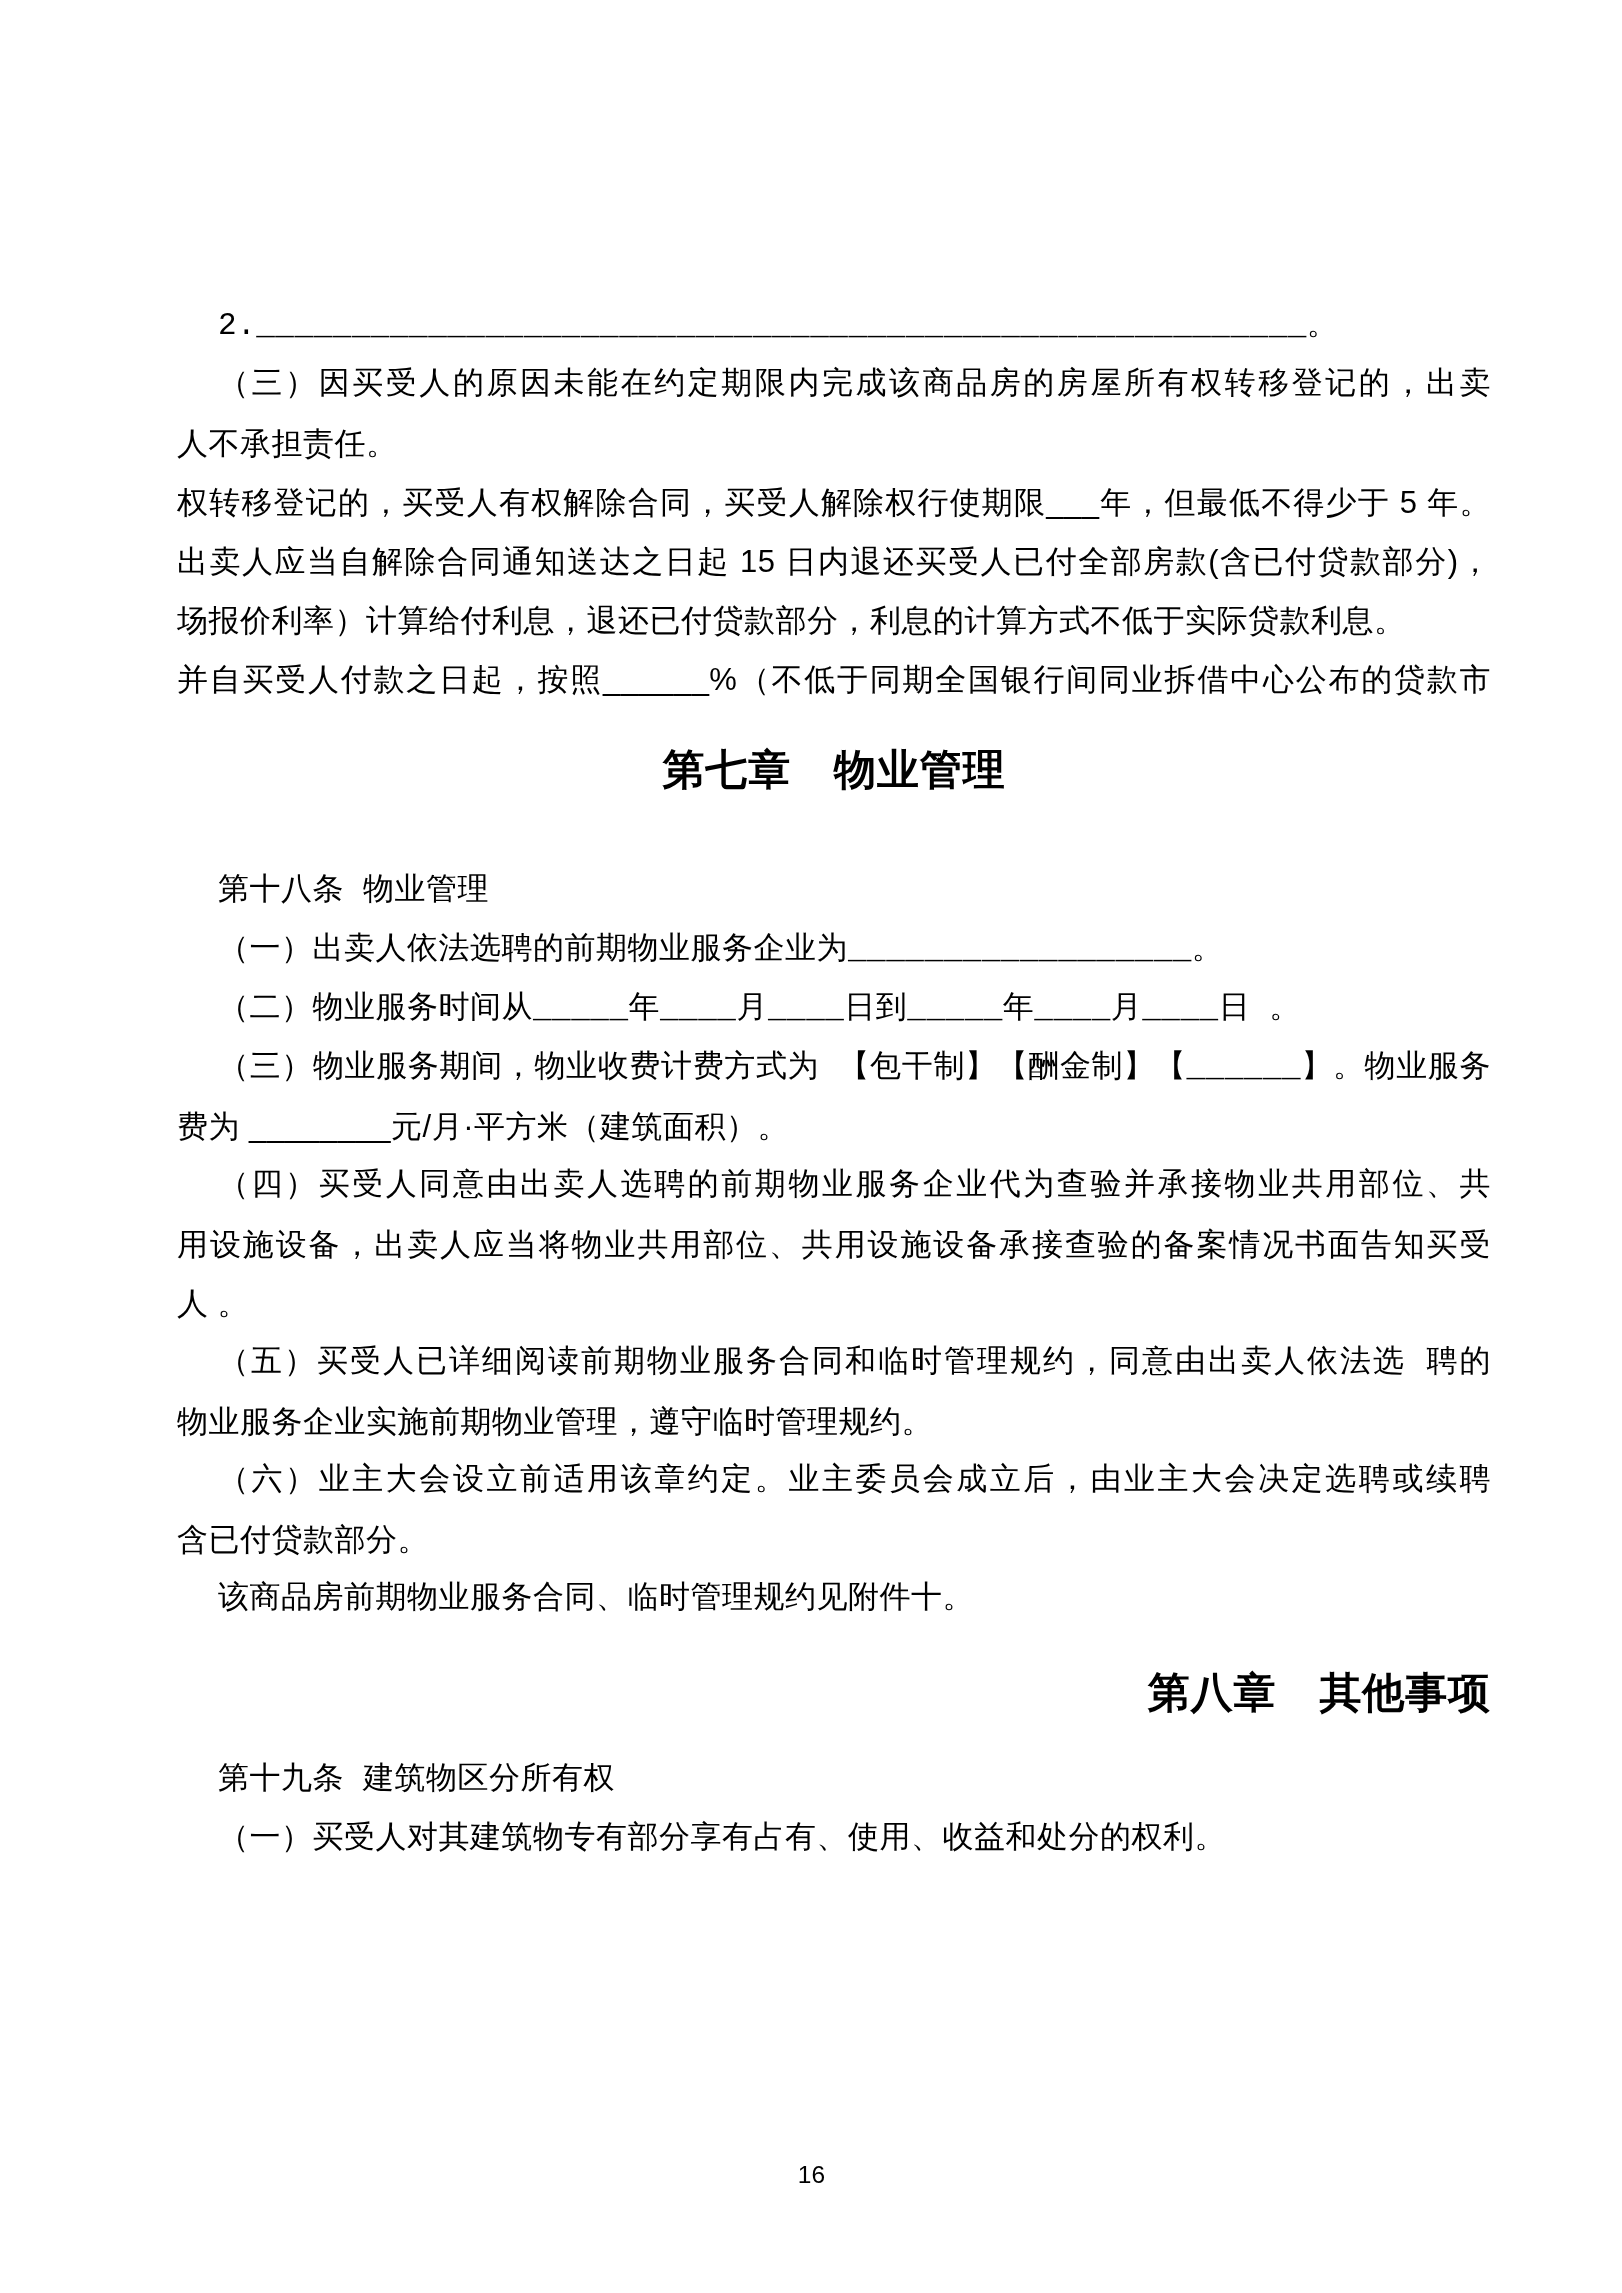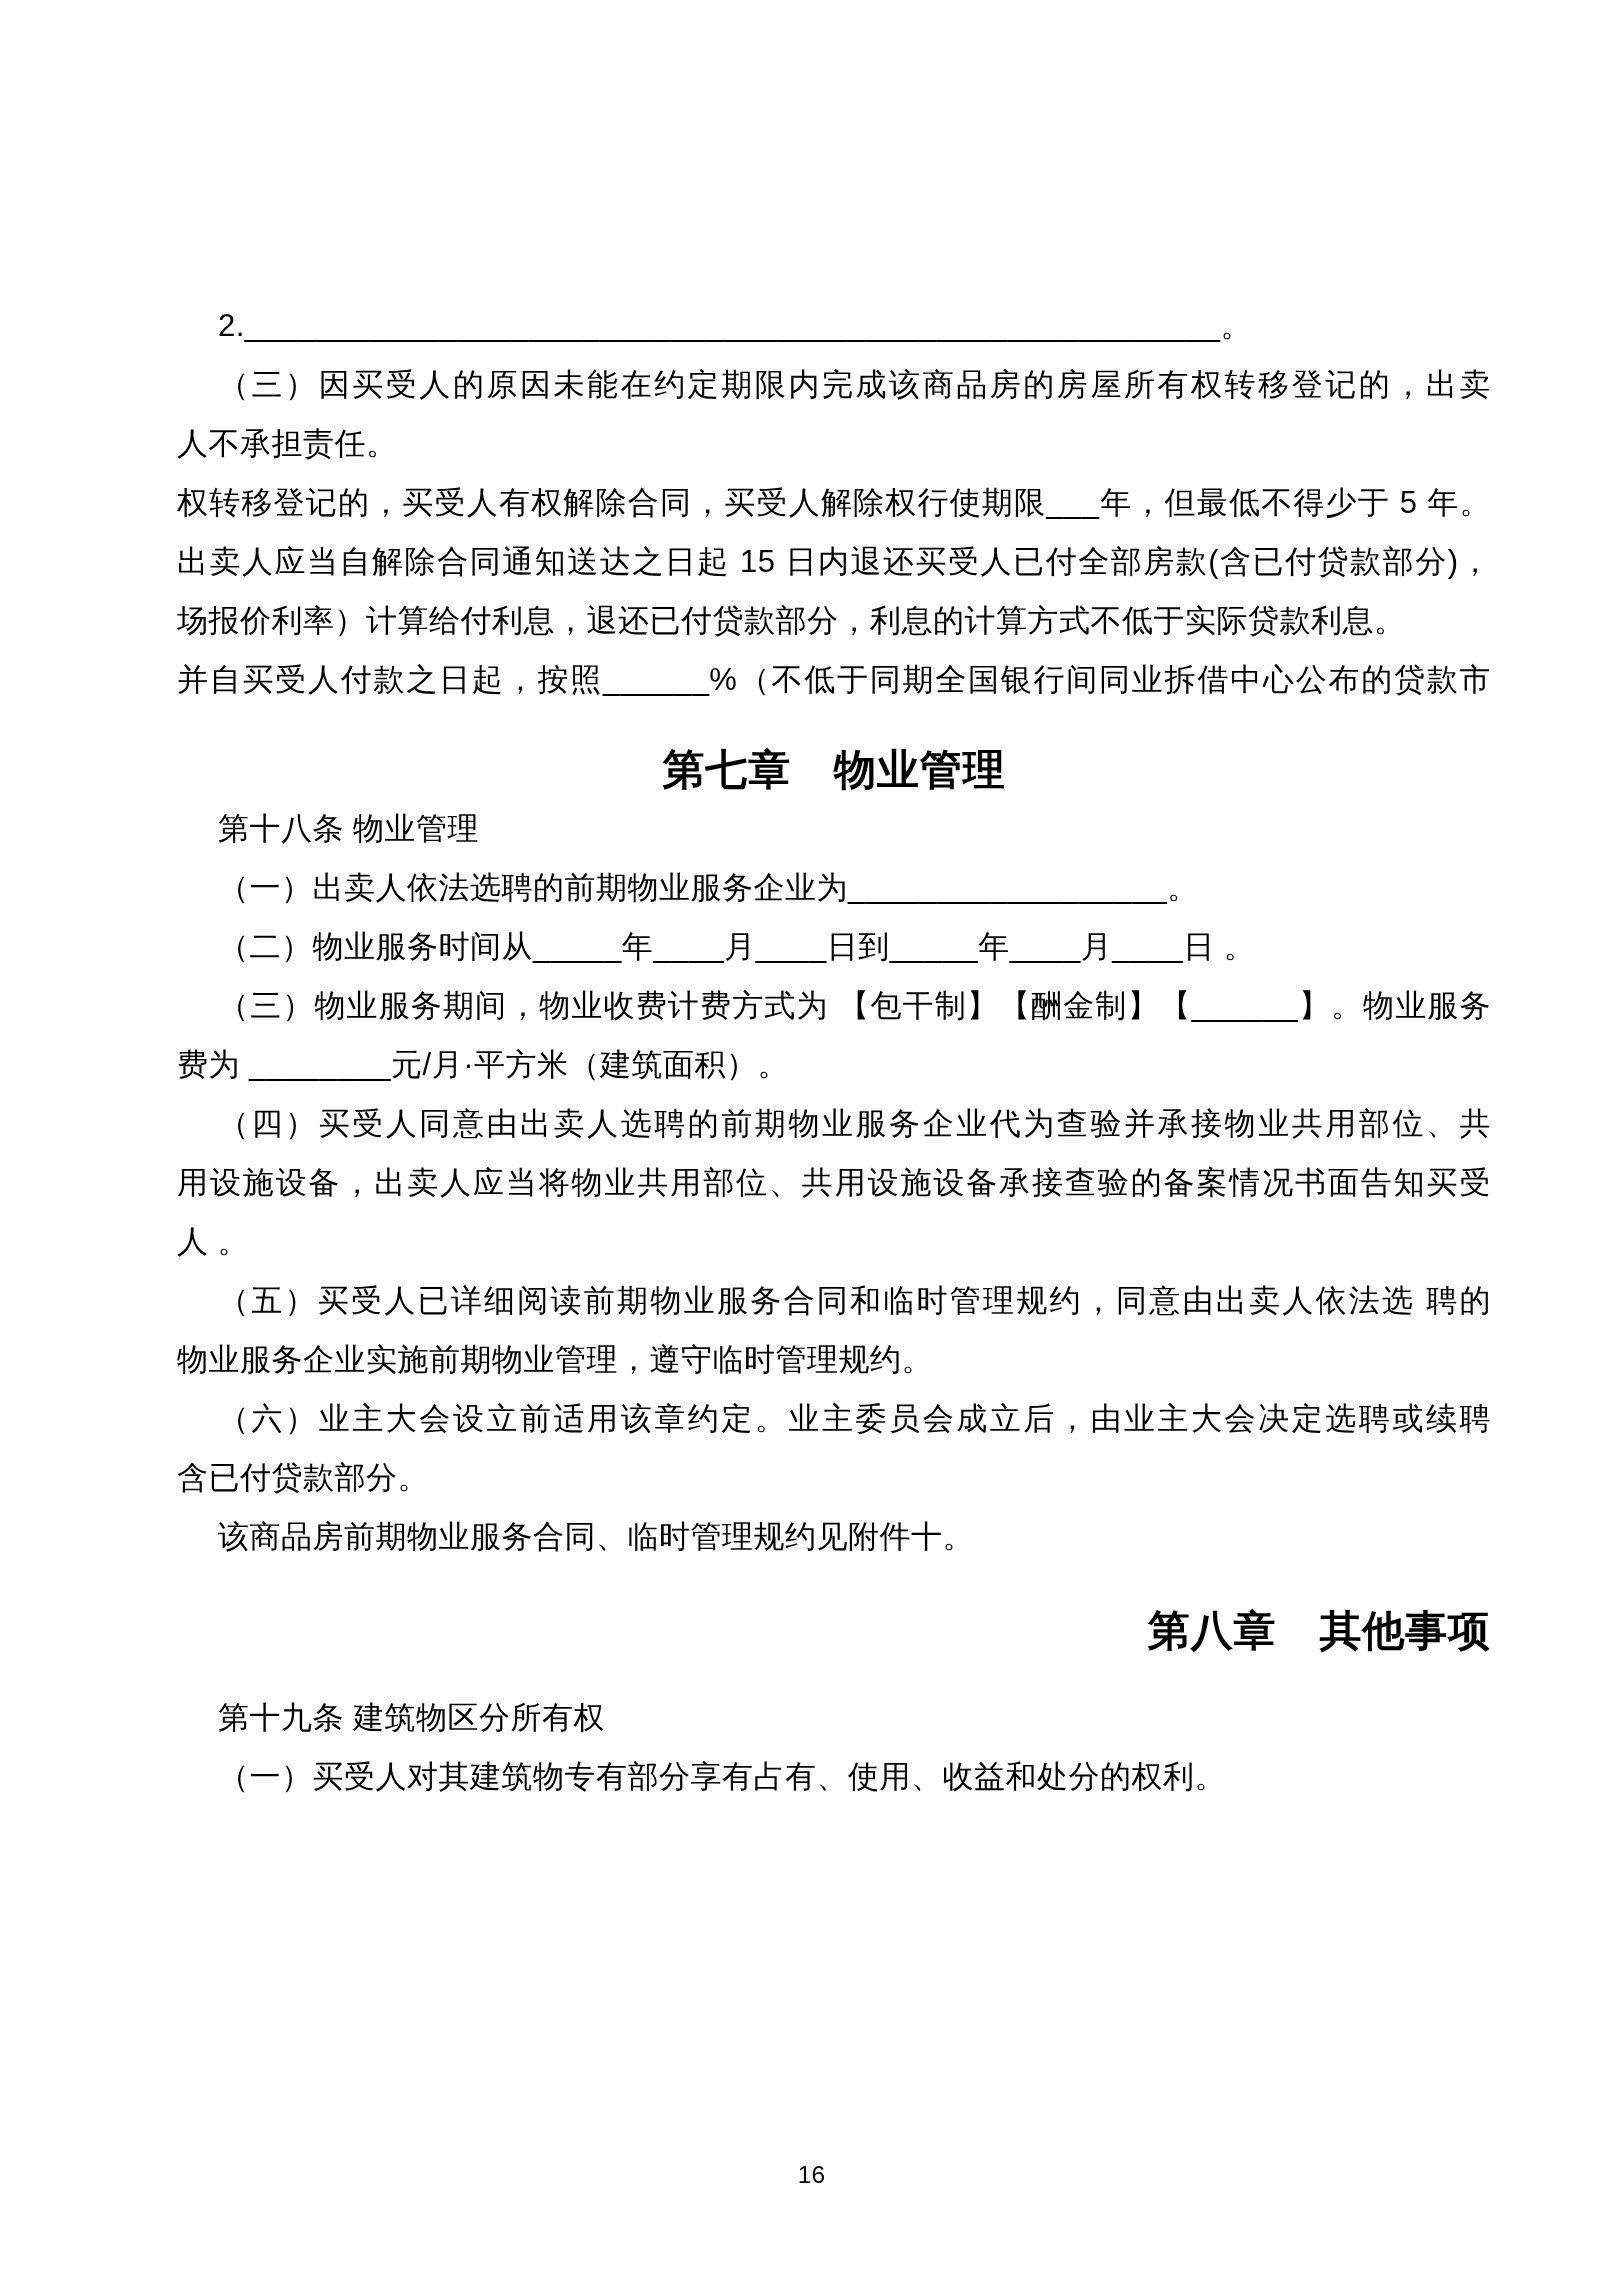--- a/index.html
+++ b/index.html
@@ -21,36 +21,36 @@
   }
   .line {
     font-size: 31px;
     line-height: 59px;
     height: 59px;
     white-space: nowrap;
     text-align: left;
     letter-spacing: 0.5px;
   }
   .wrapfit { white-space: normal; }
-  .indent { text-indent: 41px; }
+  .indent { text-indent: 41px; font-family: Liberation Mono, monospace; }
   .jfull {
     white-space: normal;
     text-align: justify;
     text-align-last: justify;
     text-justify: inter-ideograph;
   }
   .chapter {
     font-size: 42px;
     font-weight: bold;
     line-height: 59px;
     height: 59px;
     text-align: center;
     letter-spacing: 0.9px;
   }
-  .chapter-7 { margin-top: 31px; }
+  .chapter-7 { margin-top: 31px; margin-bottom: 62px; }
   .chapter-8 { margin-top: 35px; margin-bottom: 28px; text-align: right; }
   .page-number {
     position: absolute;
     top: 2157px;
     left: 0;
     width: 100%;
     text-align: center;
     font-size: 24.5px;
     line-height: 36px;
   }

